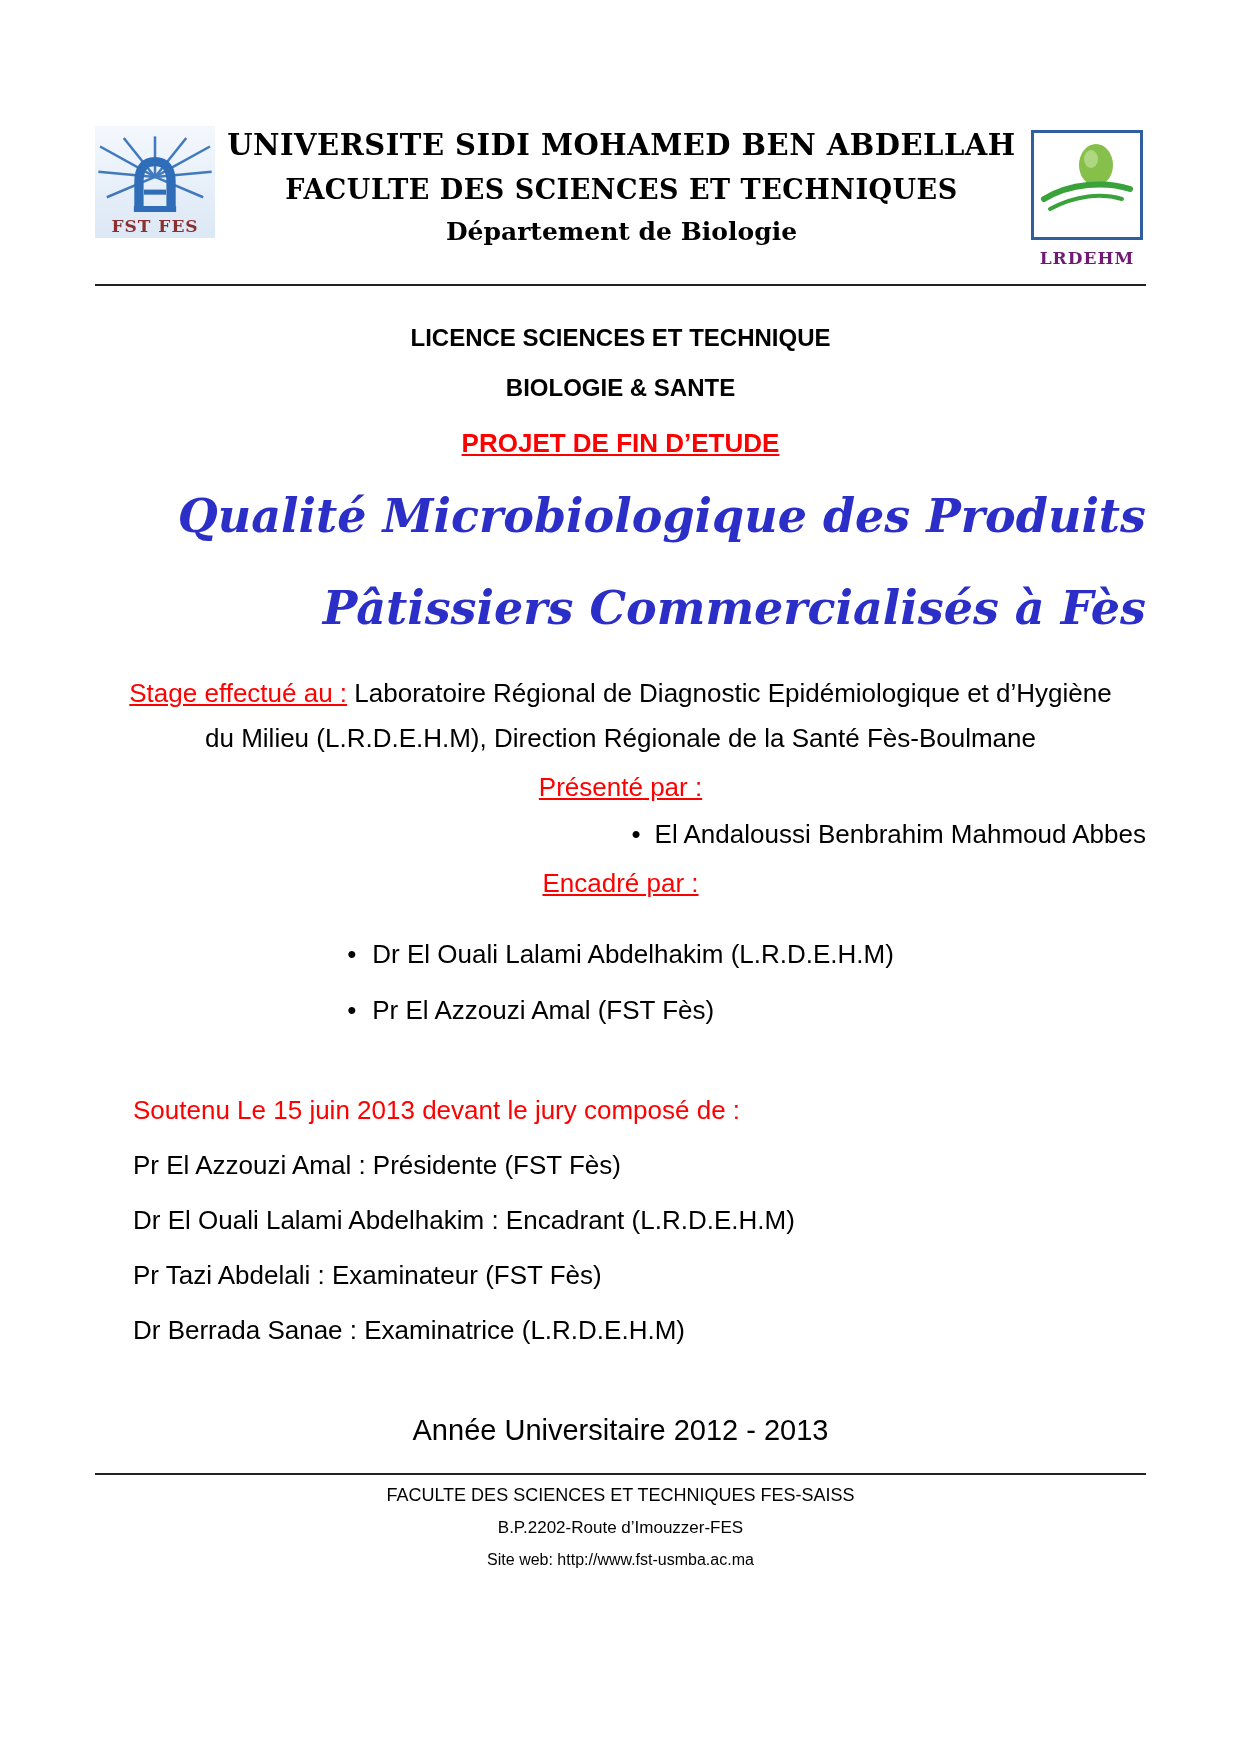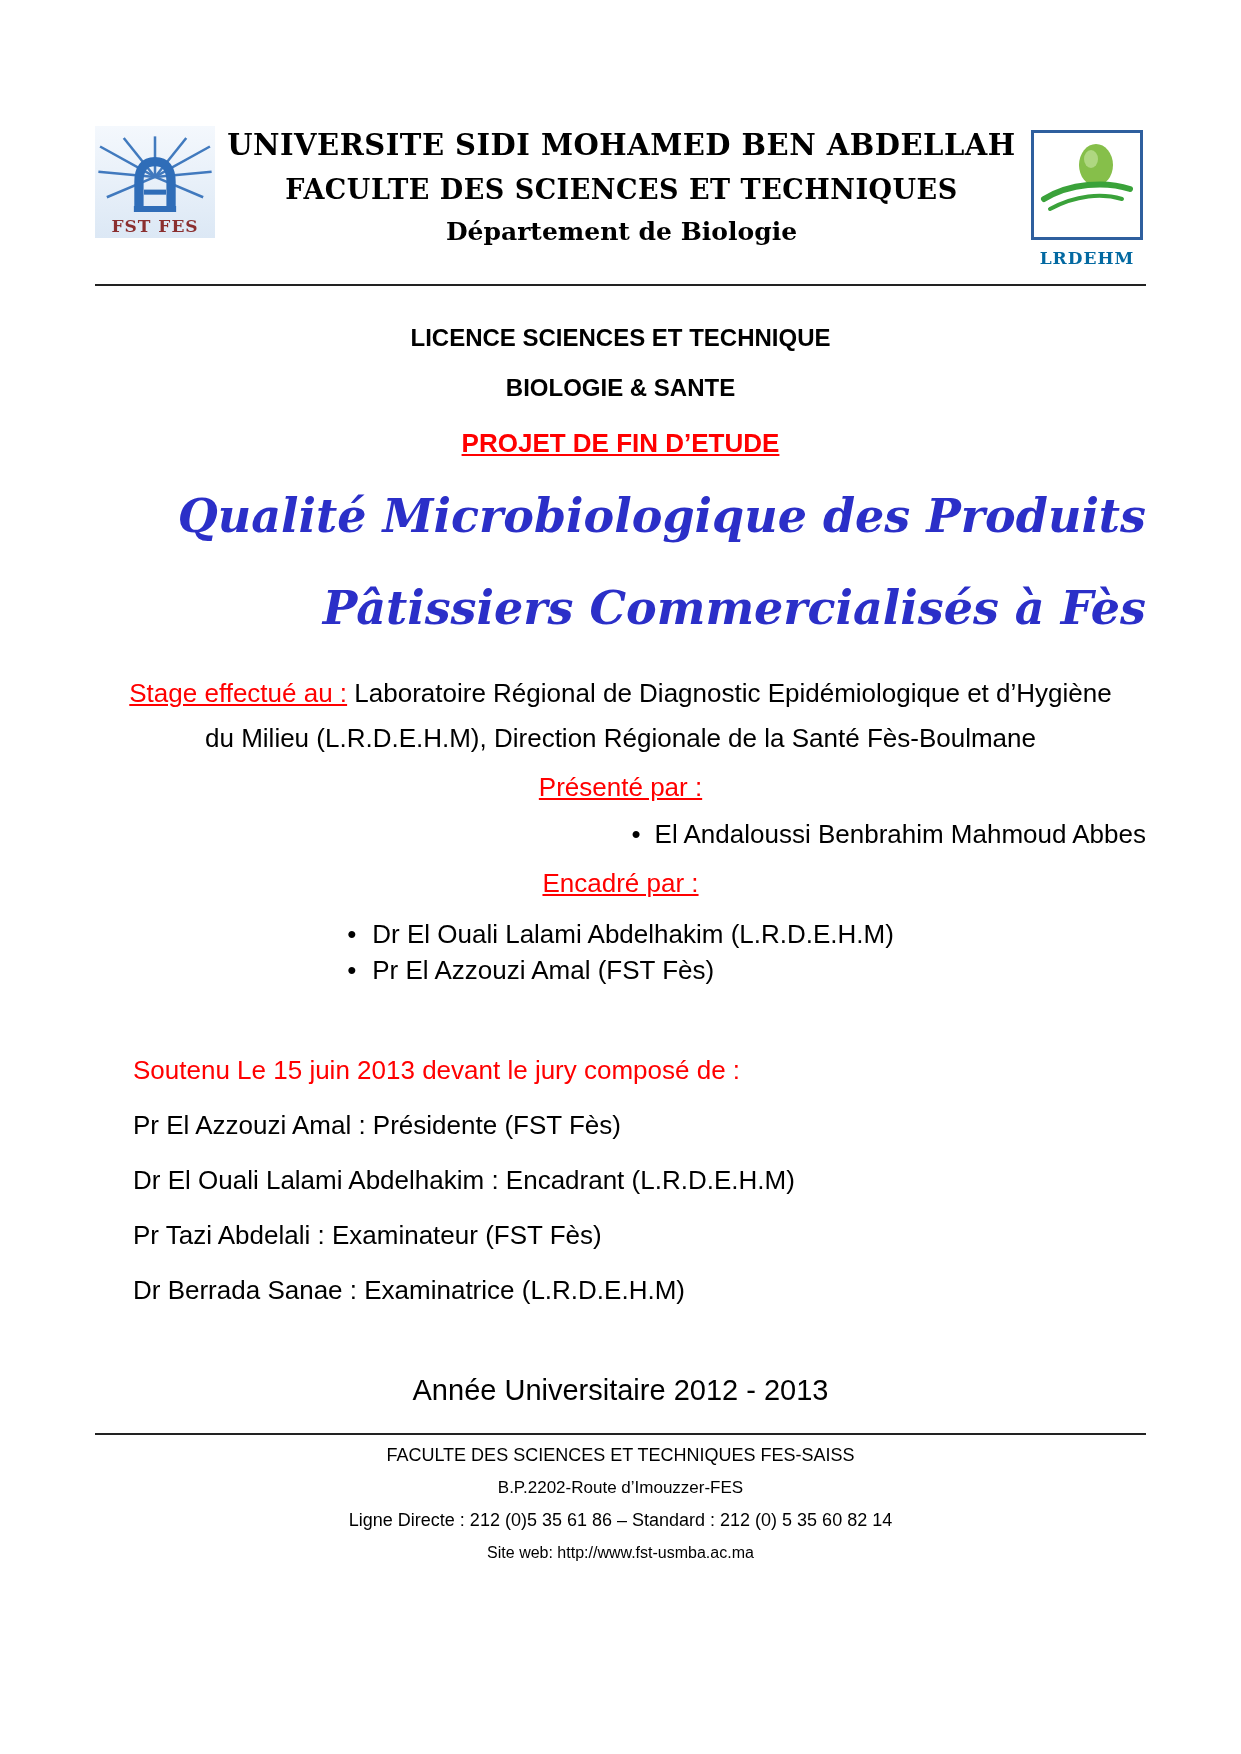--- a/index.html
+++ b/index.html
@@ -30,21 +30,21 @@
   }
   .header-center{flex:1;text-align:center;padding:2px 10px 0;}
   .university{font-family:"DejaVu Serif",serif;font-weight:700;font-size:29px;letter-spacing:.5px;}
   .faculty{font-family:"DejaVu Serif",serif;font-weight:700;font-size:27px;margin-top:12px;letter-spacing:.5px;}
   .department{font-family:"DejaVu Serif",serif;font-weight:700;font-size:25px;margin-top:12px;}
   .lrdehm{width:118px;flex:0 0 auto;text-align:center;}
   .lrdehm-box{width:112px;height:110px;border:3px solid var(--logo-blue);background:#fff;margin:4px auto 0;}
   .lrdehm-box svg{width:100%;height:100%;display:block;}
   .lrdehm-label{
     margin-top:8px;font-family:"DejaVu Serif",serif;font-weight:700;
-    color:#0369a1;font-size:17px;letter-spacing:1px;
+    color:#701a75;font-size:17px;letter-spacing:1px;
   }
   .rule{border:none;border-top:2px solid #222;margin:16px 0 0;}
   
   .licence{text-align:center;font-weight:700;font-size:24px;margin-top:38px;}
   .filiere{text-align:center;font-weight:700;font-size:24px;margin-top:22px;}
   .projet{
     text-align:center;font-weight:700;font-size:26px;margin-top:26px;
     color:var(--accent-red);text-decoration:underline;
   }
   .title-blue{
@@ -57,21 +57,21 @@
   .red-underline{color:var(--accent-red);text-decoration:underline;}
   .center-red{
     text-align:center;font-size:26px;color:var(--accent-red);
     text-decoration:underline;
   }
   .presente{margin-top:12px;}
   .bullet-line{text-align:right;font-size:26px;margin-top:16px;}
   .bullet::before{content:"\2022";margin-right:14px;}
   .encadre{margin-top:18px;}
   .supervisors{display:table;margin:18px auto 0;font-size:26px;text-align:left;}
-  .supervisor-item{line-height:1.38;}
+  .supervisor-item{line-height:1.38;margin-top:20px;}
   .supervisor-item::before{content:"\2022";margin-right:16px;}
   .soutenu{color:var(--accent-red);font-size:26px;margin:66px 0 16px 38px;}
   .jury-item{font-size:26px;margin:24px 0 0 38px;}
   .annee{text-align:center;font-size:29px;margin-top:68px;}
   .rule2{border:none;border-top:2px solid #222;margin:26px 0 0;}
   .footer{text-align:center;}
   .footer-line1{font-size:18px;margin-top:10px;}
   .footer-line2{font-size:17px;margin-top:12px;}
   .footer-line3{font-size:18px;margin-top:12px;}
   .footer-line4{font-size:16px;margin-top:13px;}
@@ -161,17 +161,16 @@
     <div class="jury-item">Dr  Berrada Sanae : Examinatrice (L.R.D.E.H.M)</div>
   </div>
 
   <div class="annee">Année Universitaire 2012 - 2013</div>
 
   <hr class="rule2">
 
   <div class="footer">
     <div class="footer-line1">FACULTE DES SCIENCES ET TECHNIQUES FES-SAISS</div>
     <div class="footer-line2">B.P.2202-Route d’Imouzzer-FES</div>
-    <div class="footer-line3">Ligne Directe : 212 (0)5 35 61 86 – Standard : 212 (0) 5 35 60 82 14</div>
     <div class="footer-line4">Site web: http://www.fst-usmba.ac.ma</div>
   </div>
 
 </div>
 
 </body></html>

